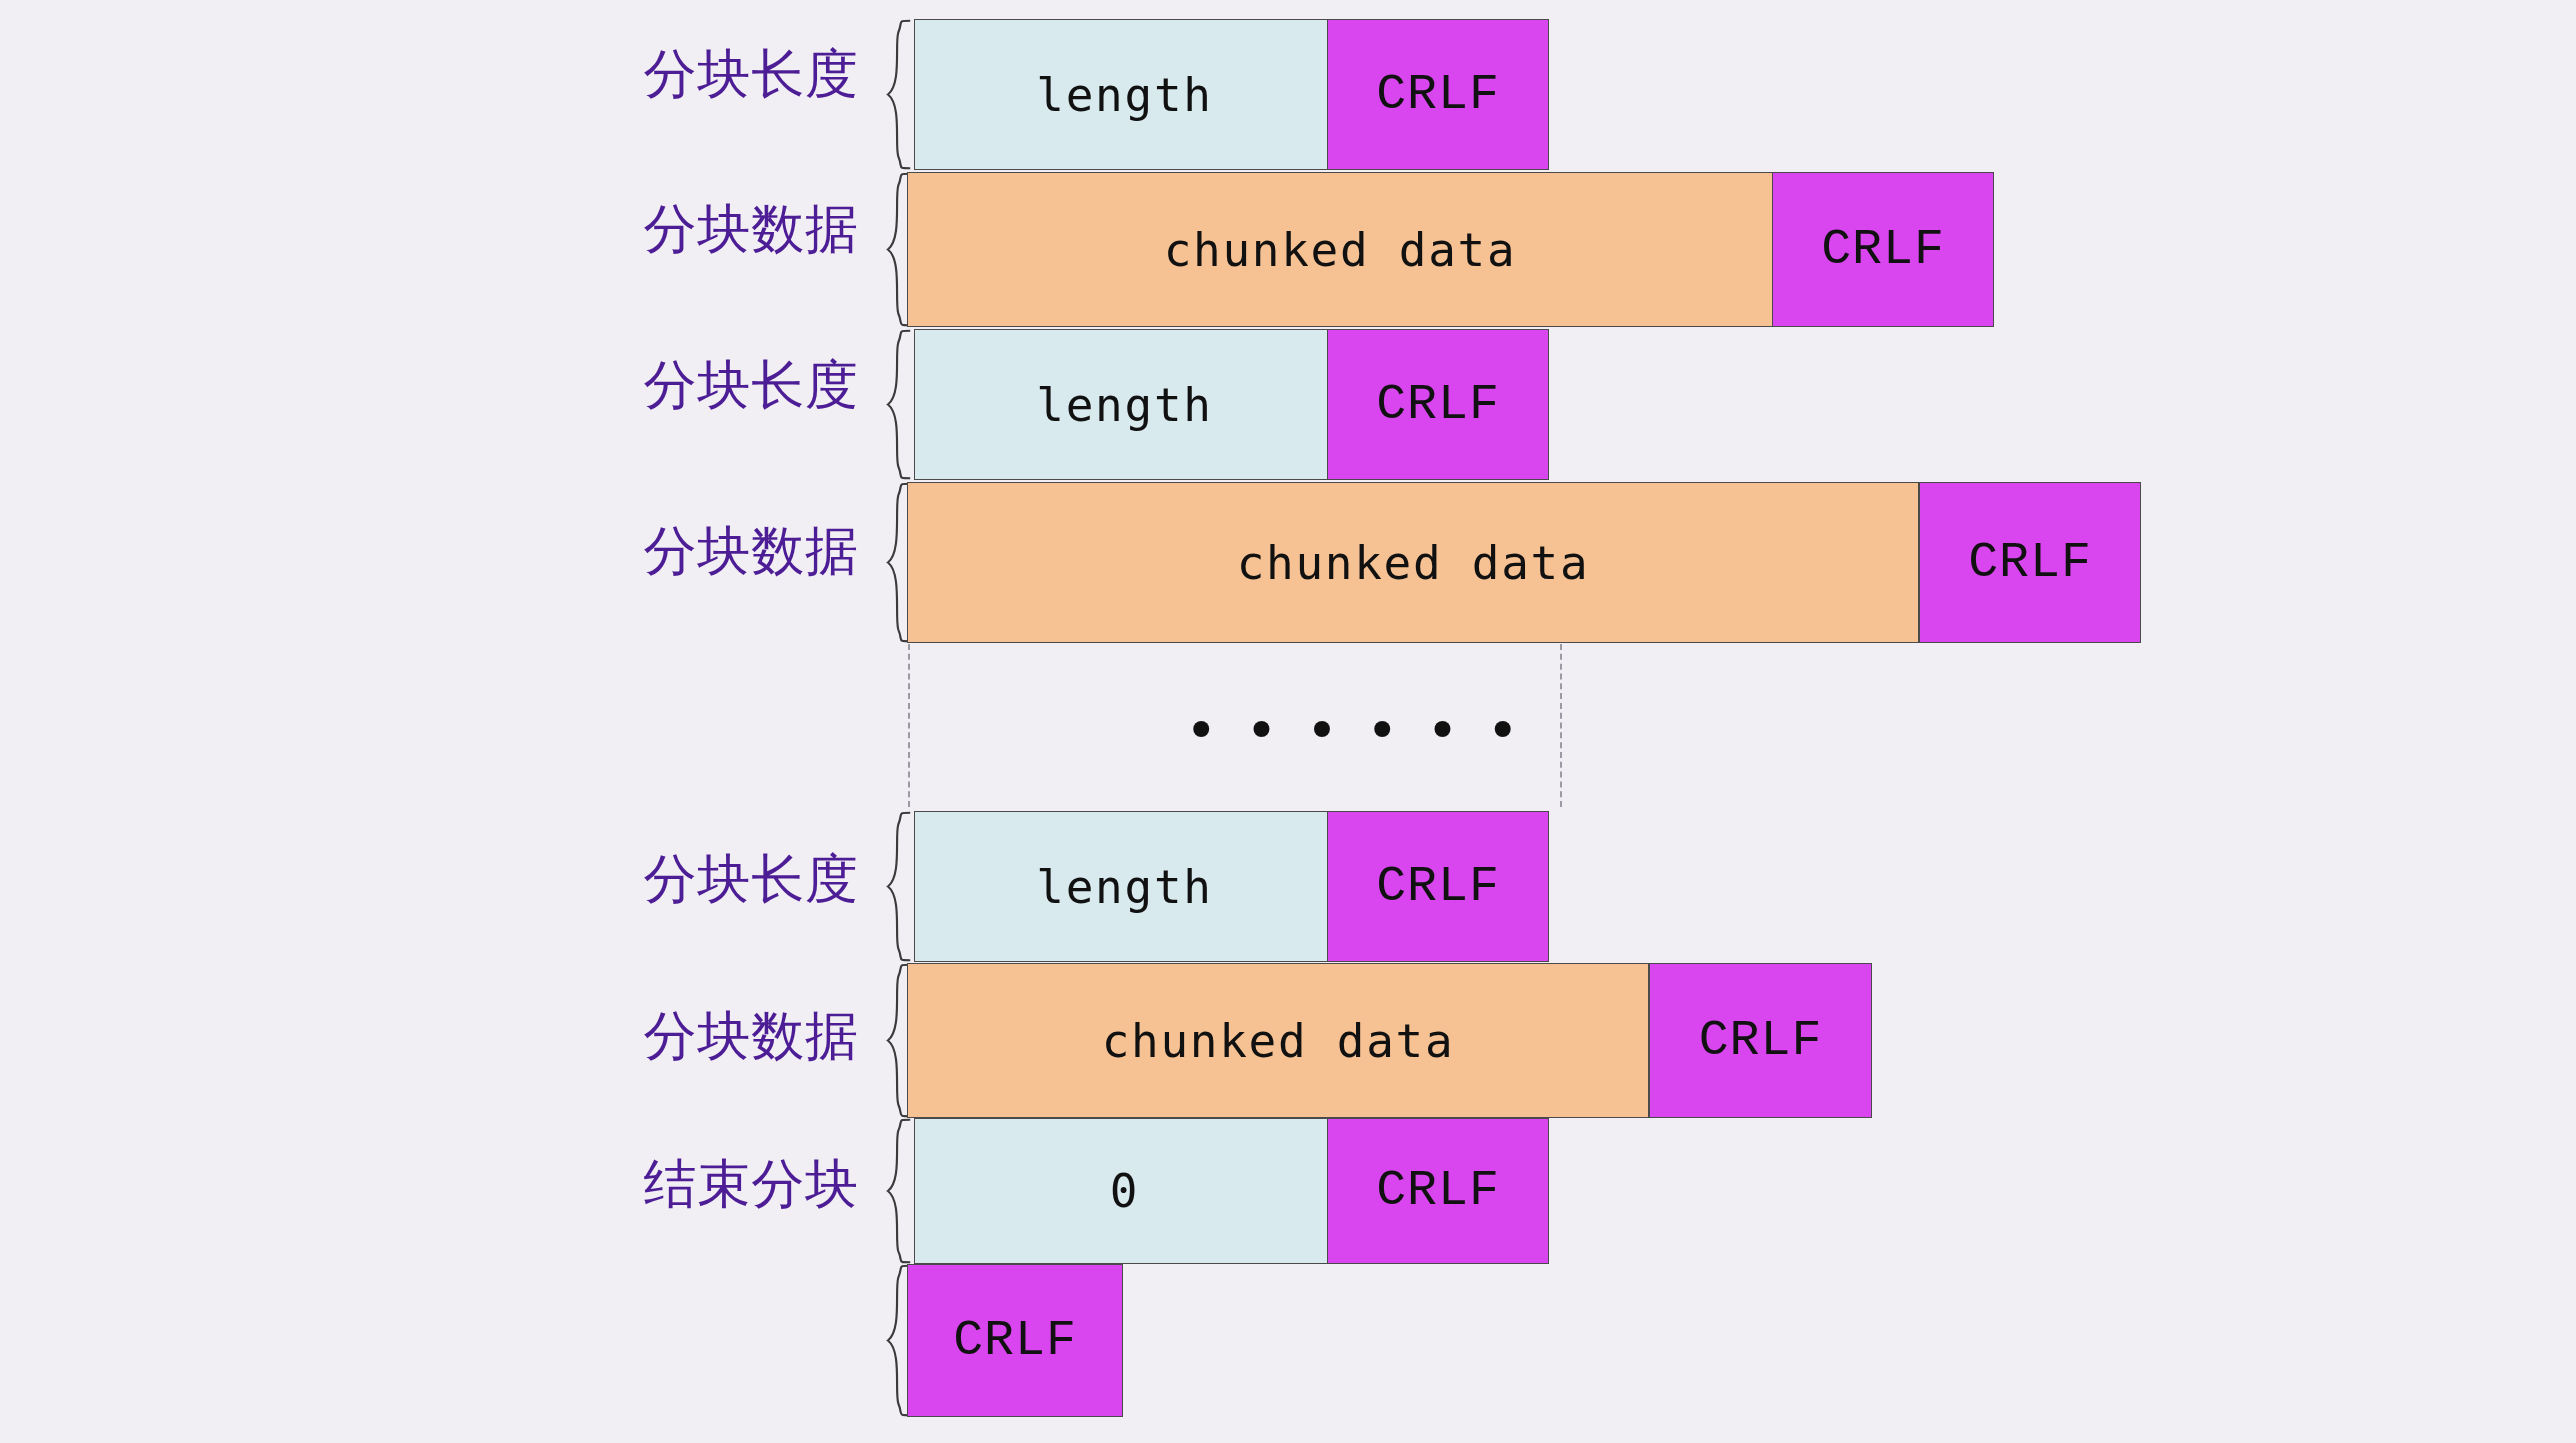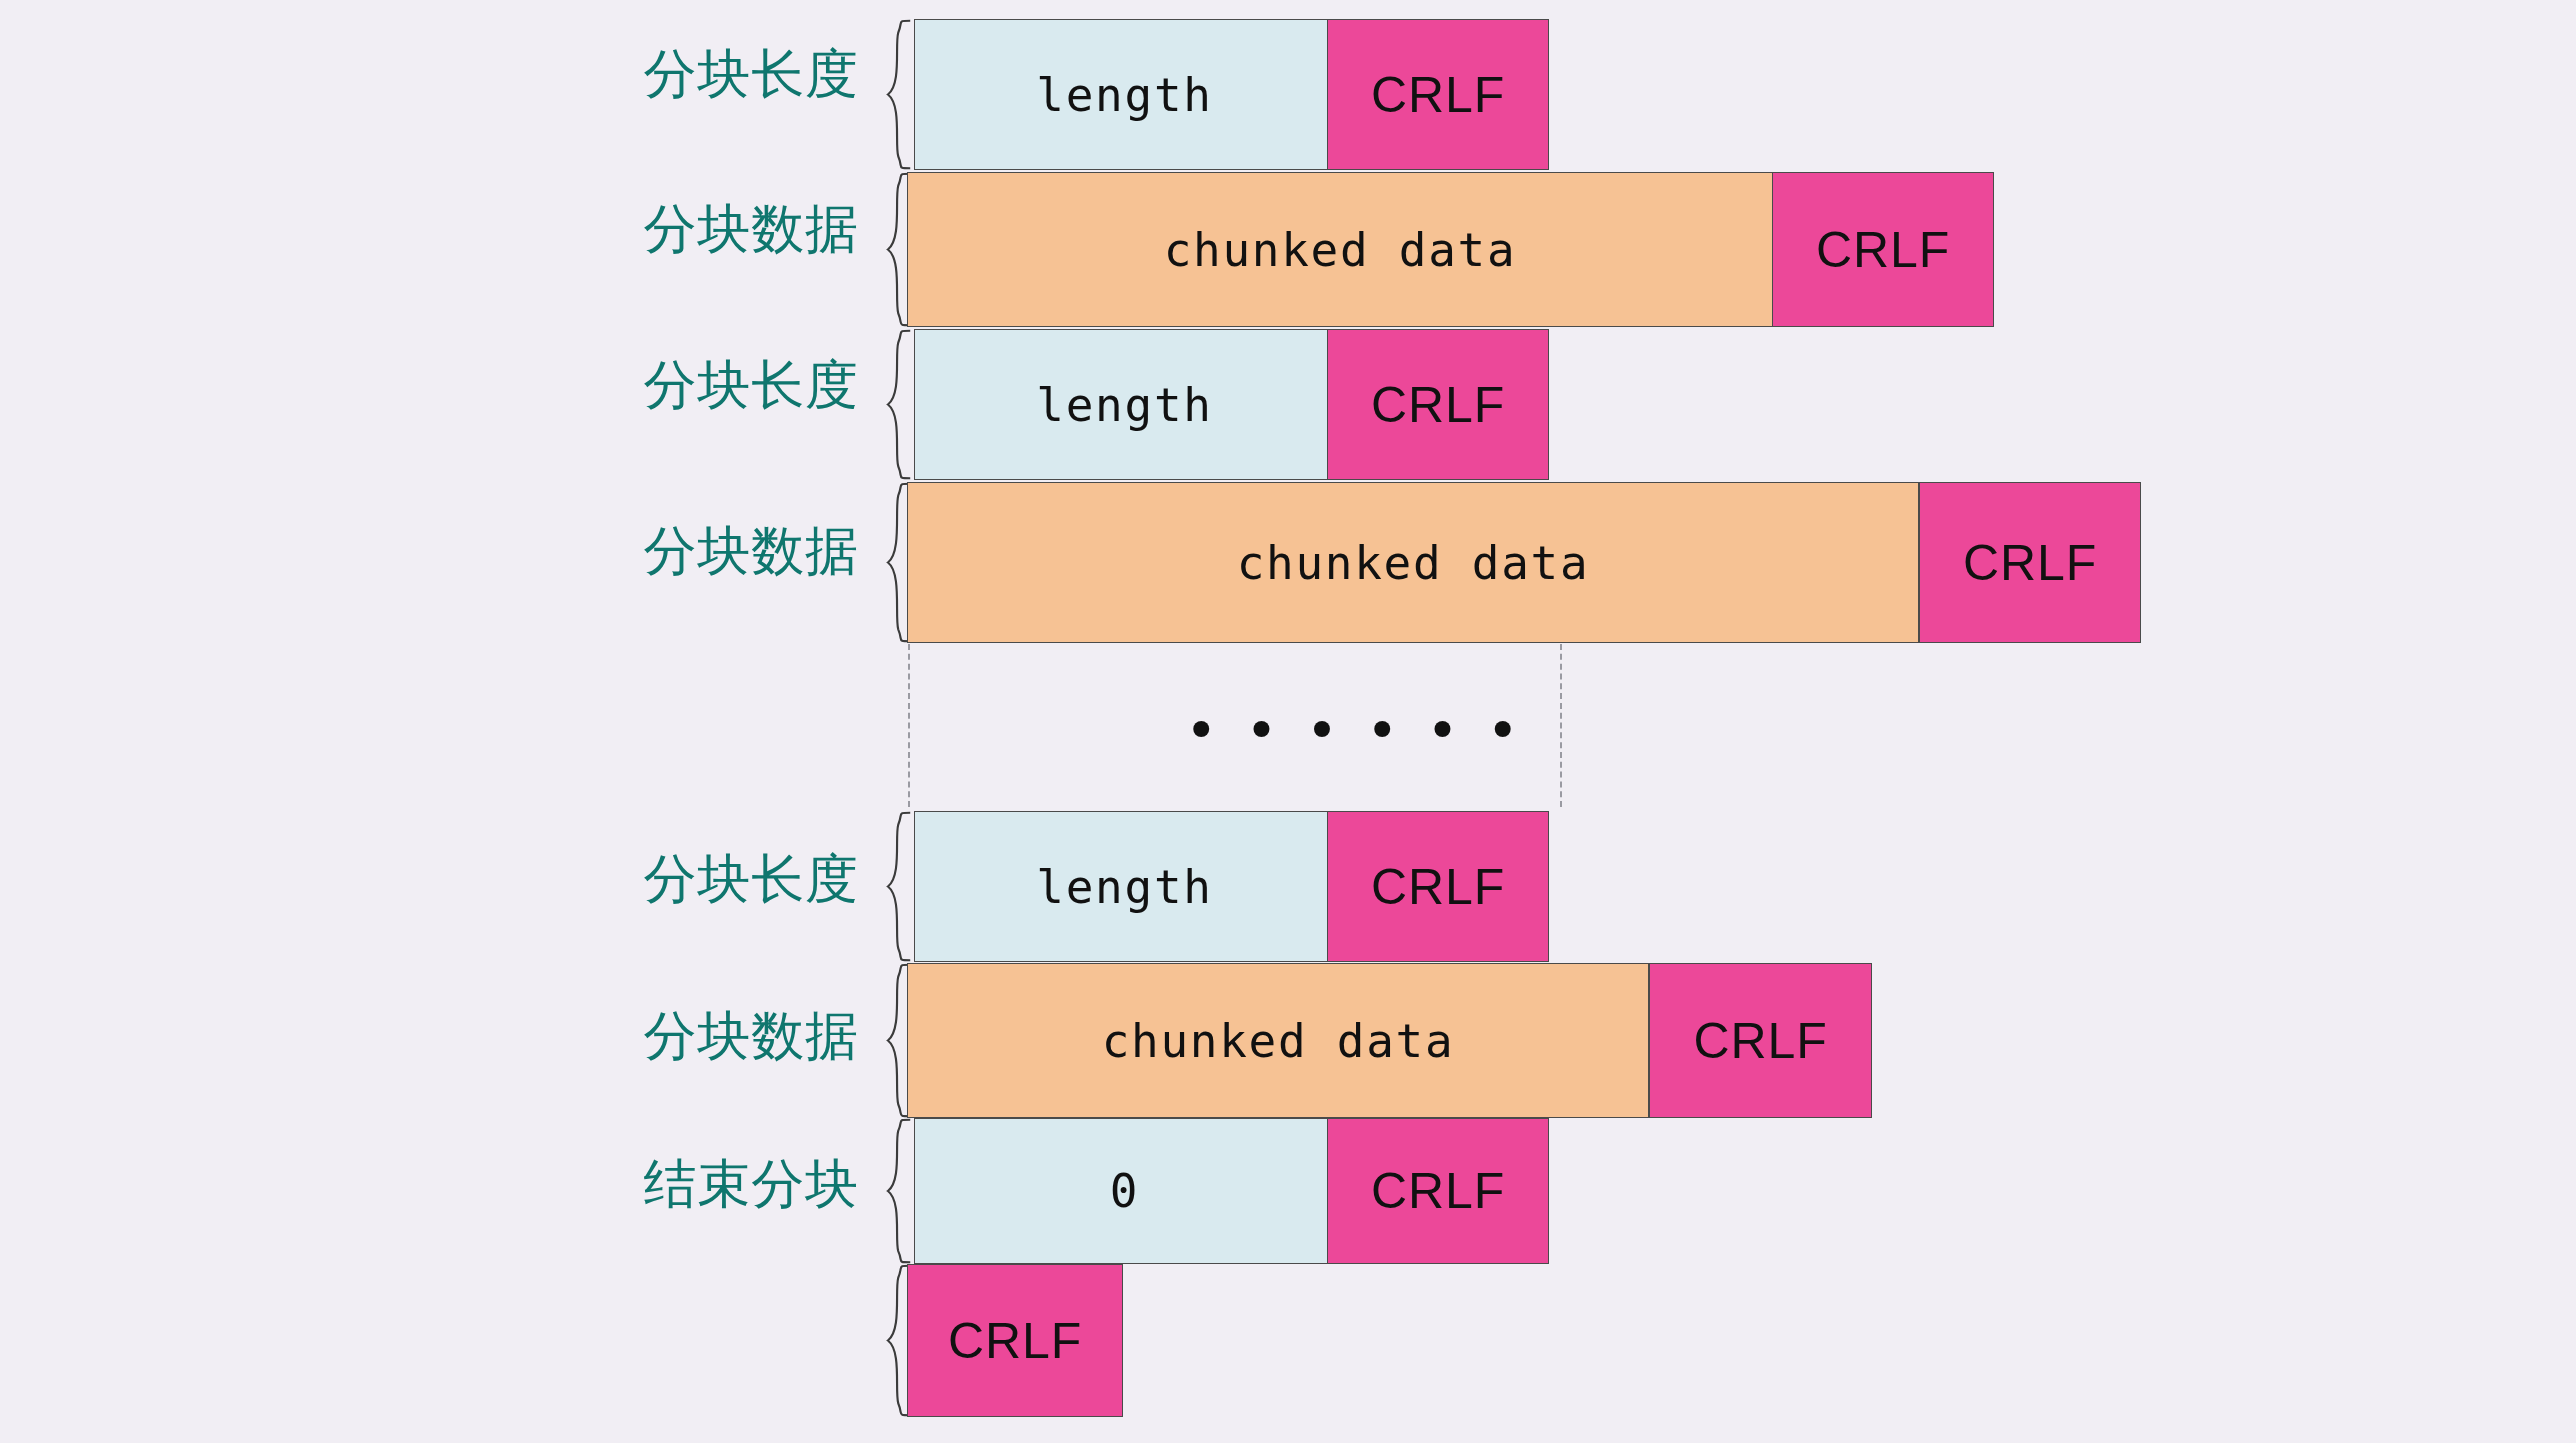--- a/index.html
+++ b/index.html
@@ -18,21 +18,21 @@
     width: 2576px;
     height: 1443px;
     background: #f1eef4;
   }
 
   
   .row-label {
     position: absolute;
     font-family: "DejaVu Sans", sans-serif;
     font-size: 53px;
-    color: #0f766e;
+    color: #4c1d95;
     white-space: pre;
     line-height: 1;
     text-align: right;
     letter-spacing: 0.9px;
   }
 
   
   .brace {
     position: absolute;
     pointer-events: none;
@@ -59,22 +59,22 @@
     margin-left: 7px;
   }
   .cell-data {
     background: #f6c294;
     font-family: "DejaVu Sans Mono", monospace;
     font-size: 46px;
     letter-spacing: 1.7px;
     text-align: center;
   }
   .cell-crlf {
-    background: #ec4899;
-    font-family: Liberation Sans, sans-serif;
+    background: #d946ef;
+    font-family: Liberation Mono, monospace;
     font-size: 50px;
     letter-spacing: 0.9px;
   }
 
   
   .guide {
     position: absolute;
     border-left: 2.6px dashed #9a9aa2;
     width: 0;
   }

